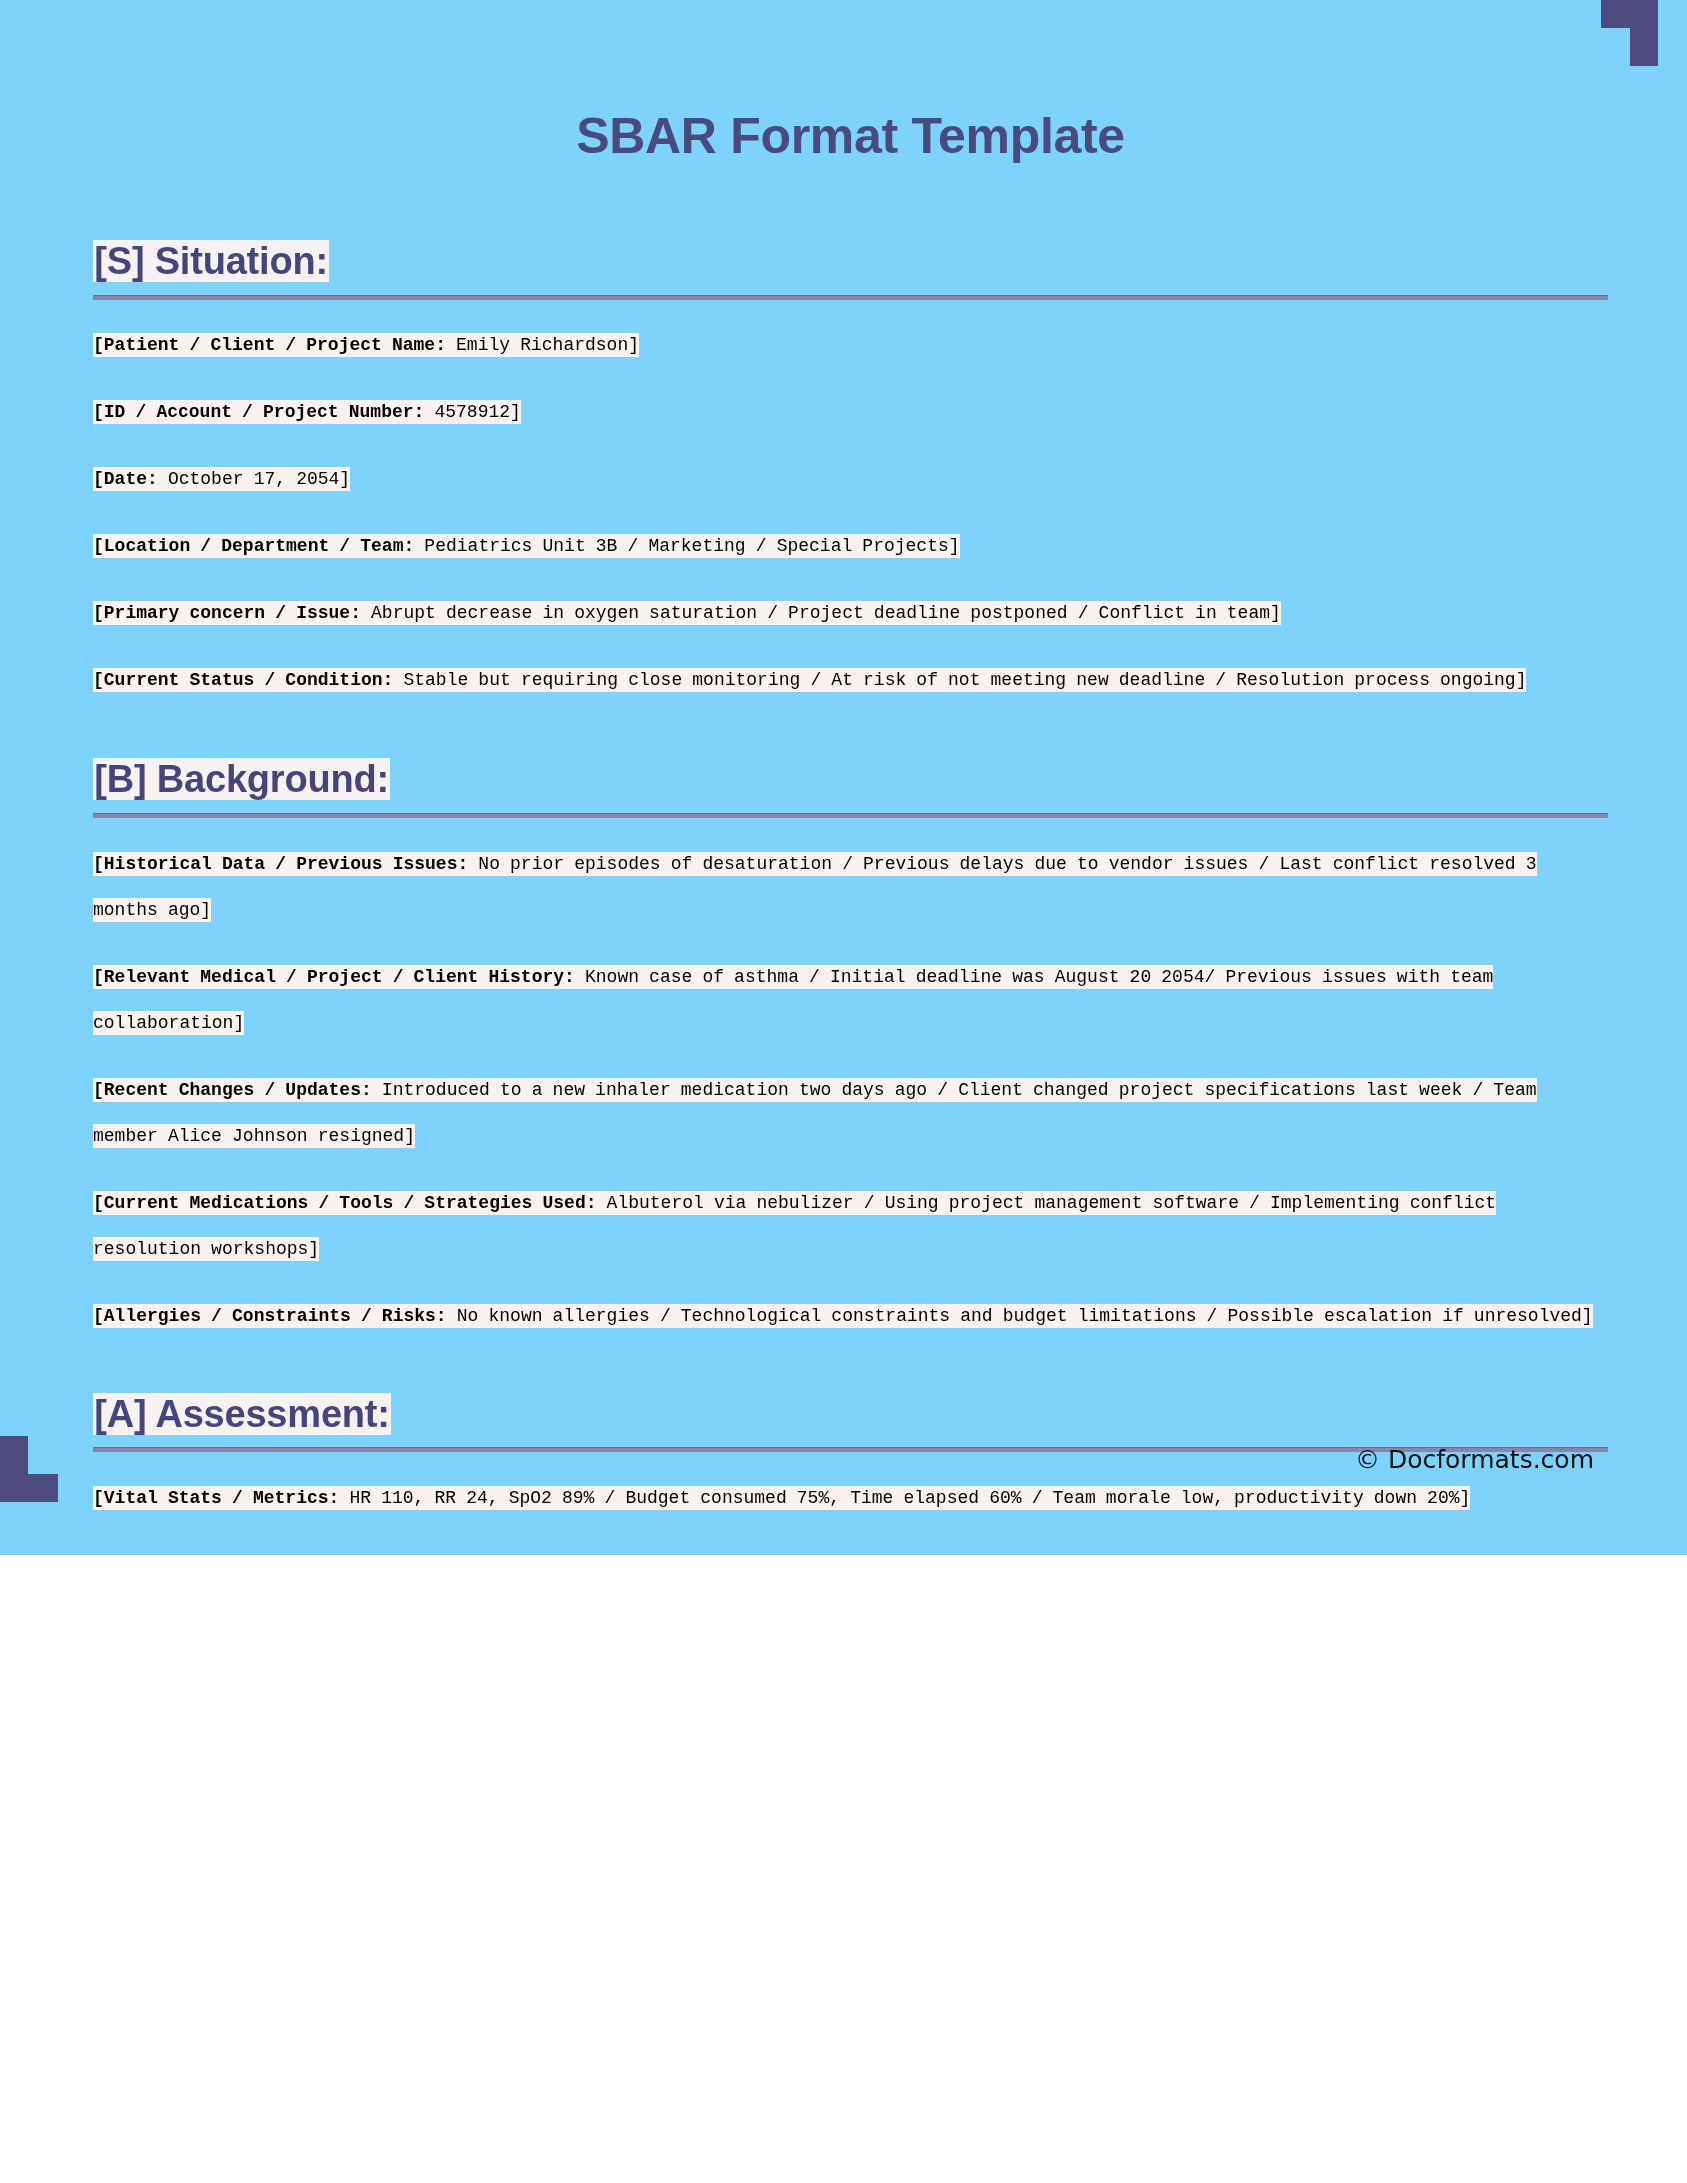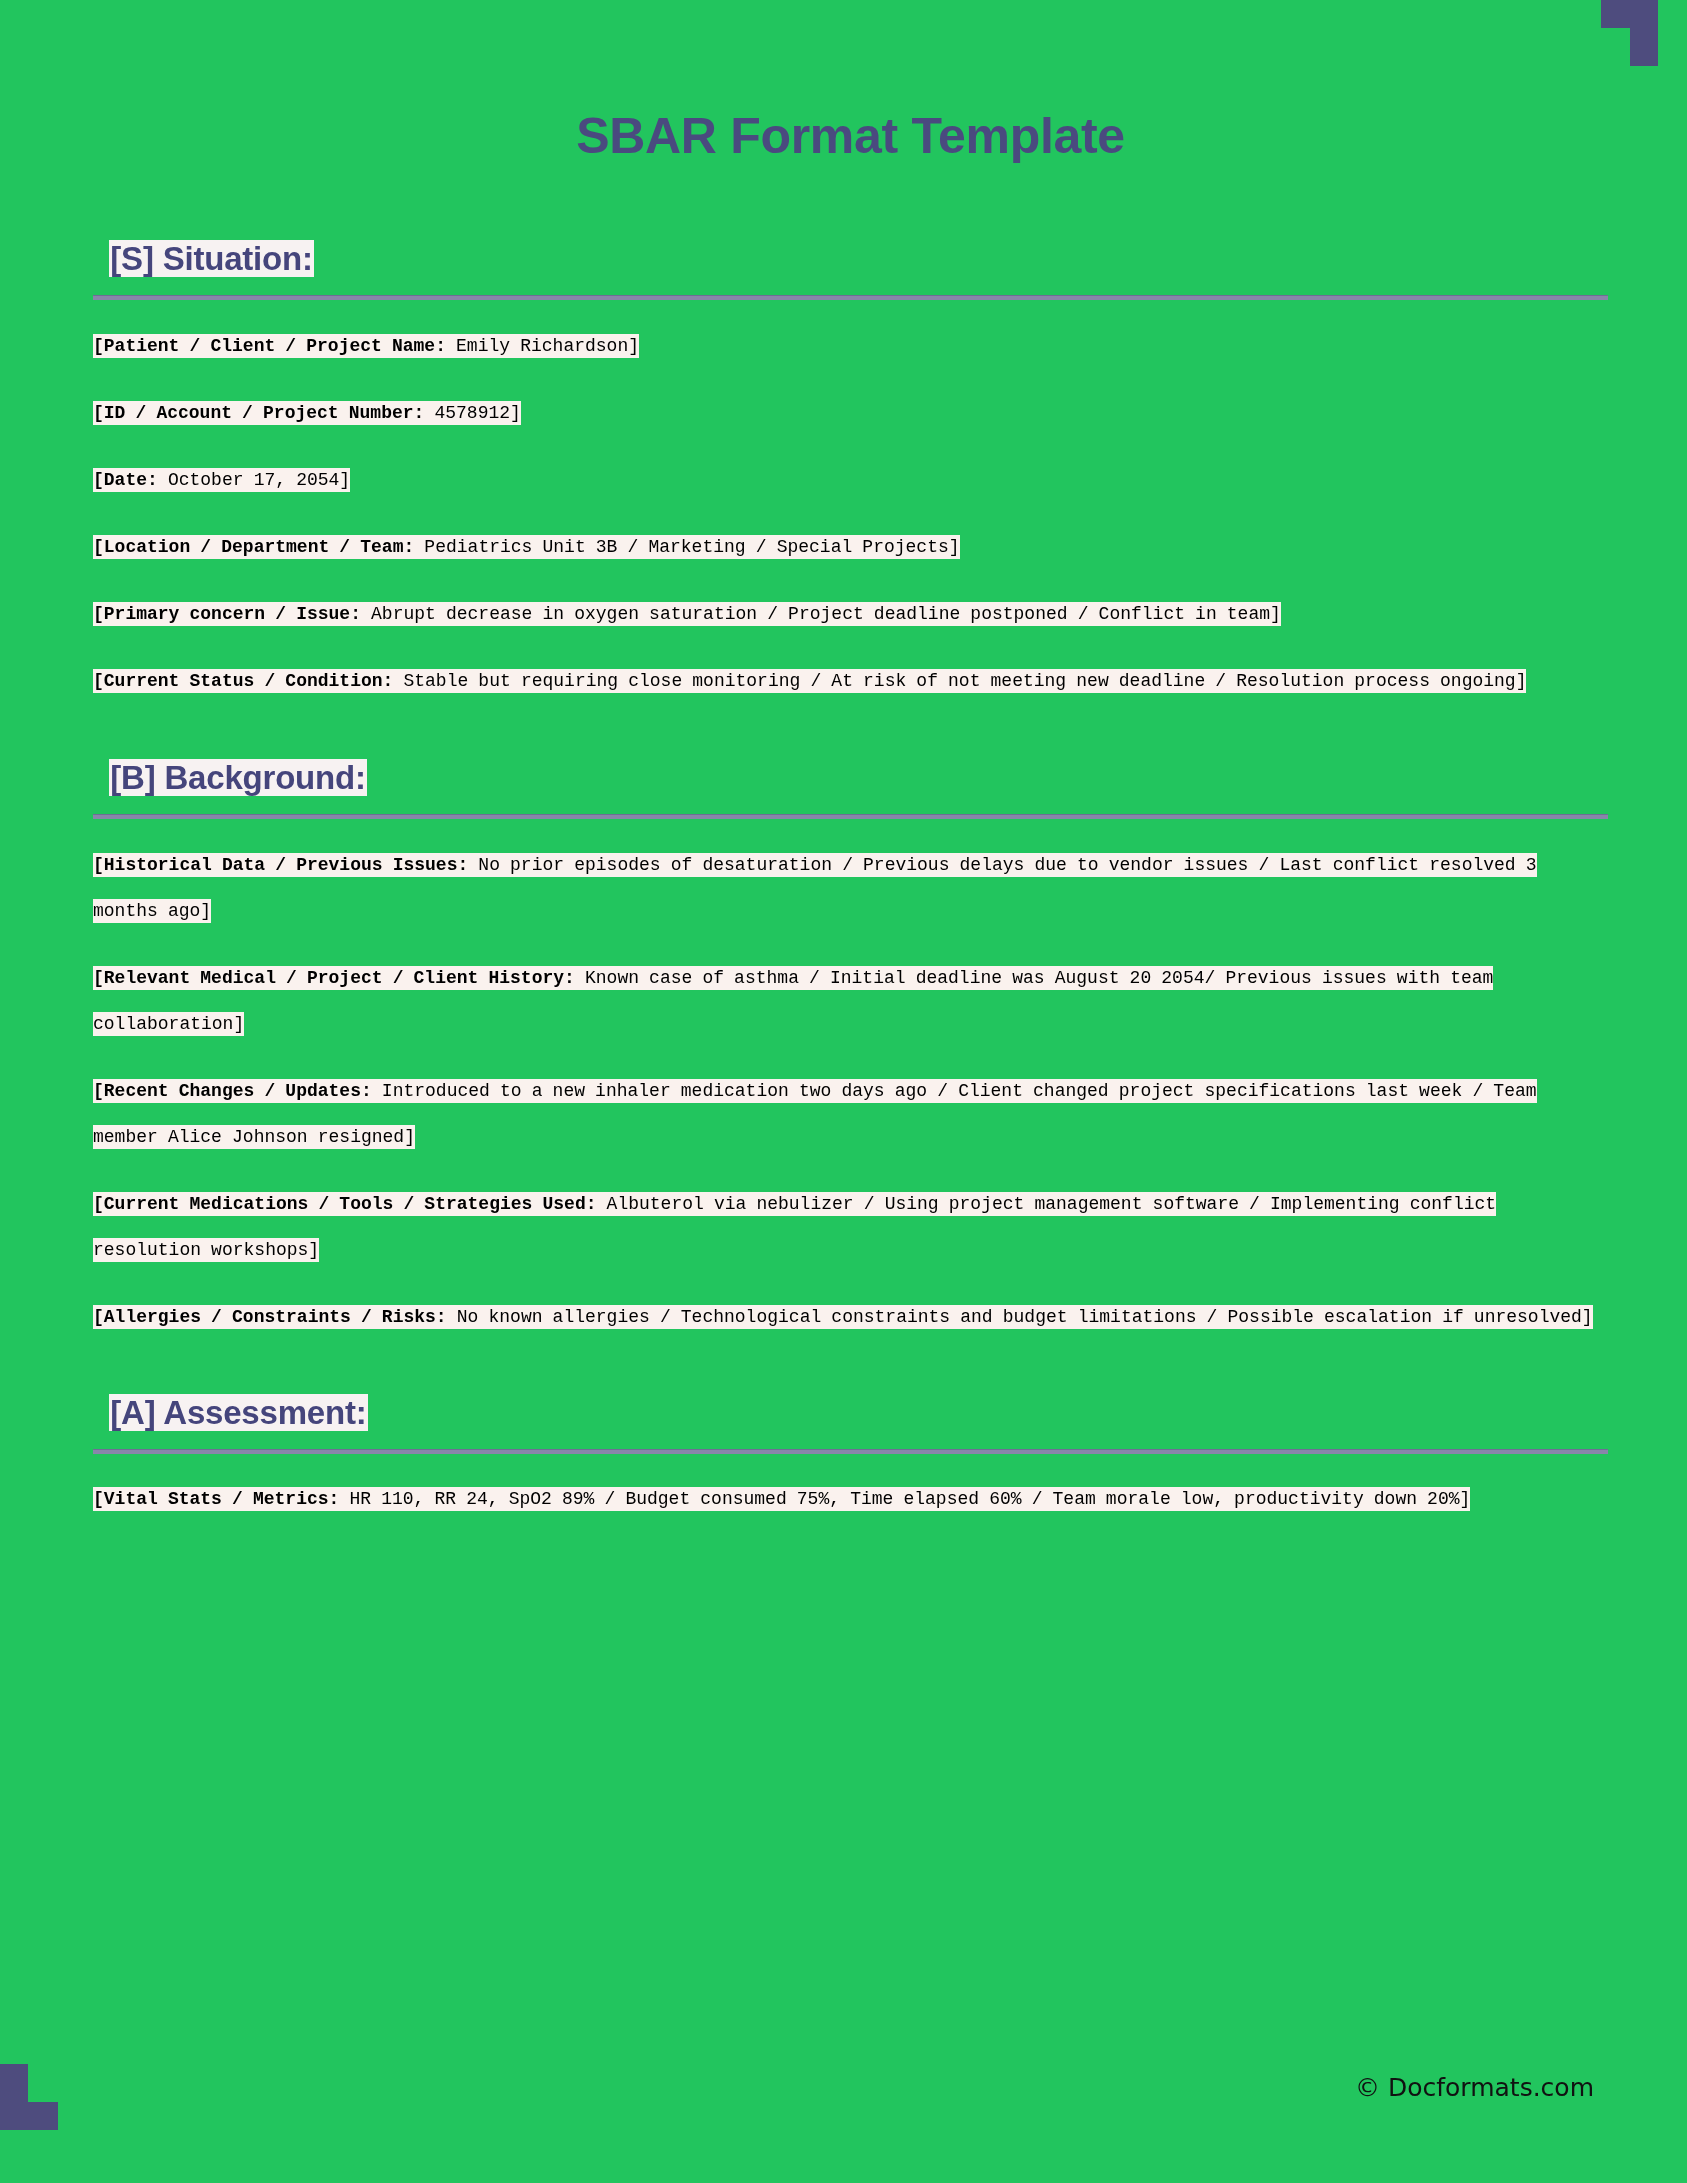--- a/index.html
+++ b/index.html
@@ -4,22 +4,22 @@
 <style>
   html, body {
     margin: 0;
     padding: 0;
     background: #ffffff;
   }
 
   .page {
     position: relative;
     width: 1687px;
-    height: 2183px;
-    background: #22c55e;
+    height: 1555px;
+    background: #7dd3fc;
     overflow: hidden;
     font-family: "Liberation Sans", "DejaVu Sans", sans-serif;
     box-sizing: border-box;
   }
 
   
   .corner-tr {
     position: absolute;
     top: 0;
     right: 57px;
@@ -86,23 +86,23 @@
     margin: 0;
     padding-top: 109px;
     font-stretch: condensed;
   }
 
   
   .section {
     margin-top: 0;
   }
   .section-head {
-    margin: 16px;
+    margin: 0;
     padding: 0;
-    font-size: 33px;
+    font-size: 38px;
     font-weight: bold;
     color: #45457C;
     line-height: 1.25;
     letter-spacing: -0.2px;
   }
   .section-head .hl {
     background: #F7F2F2;
     padding: 0 1.3px;
   }
   .section-rule {

